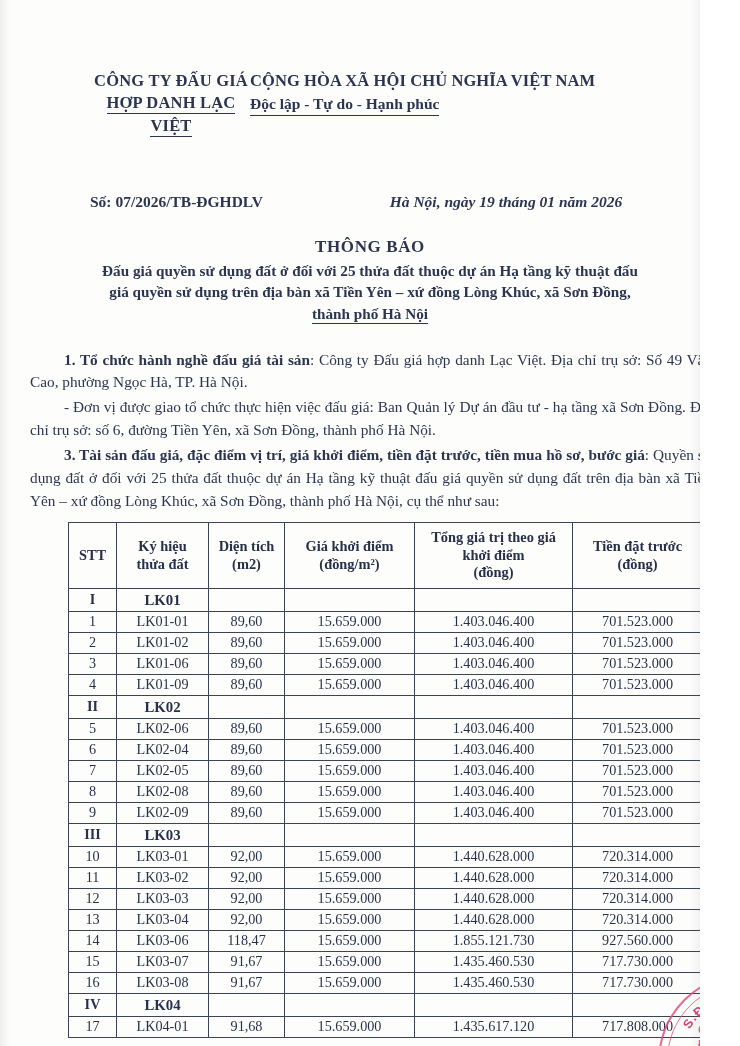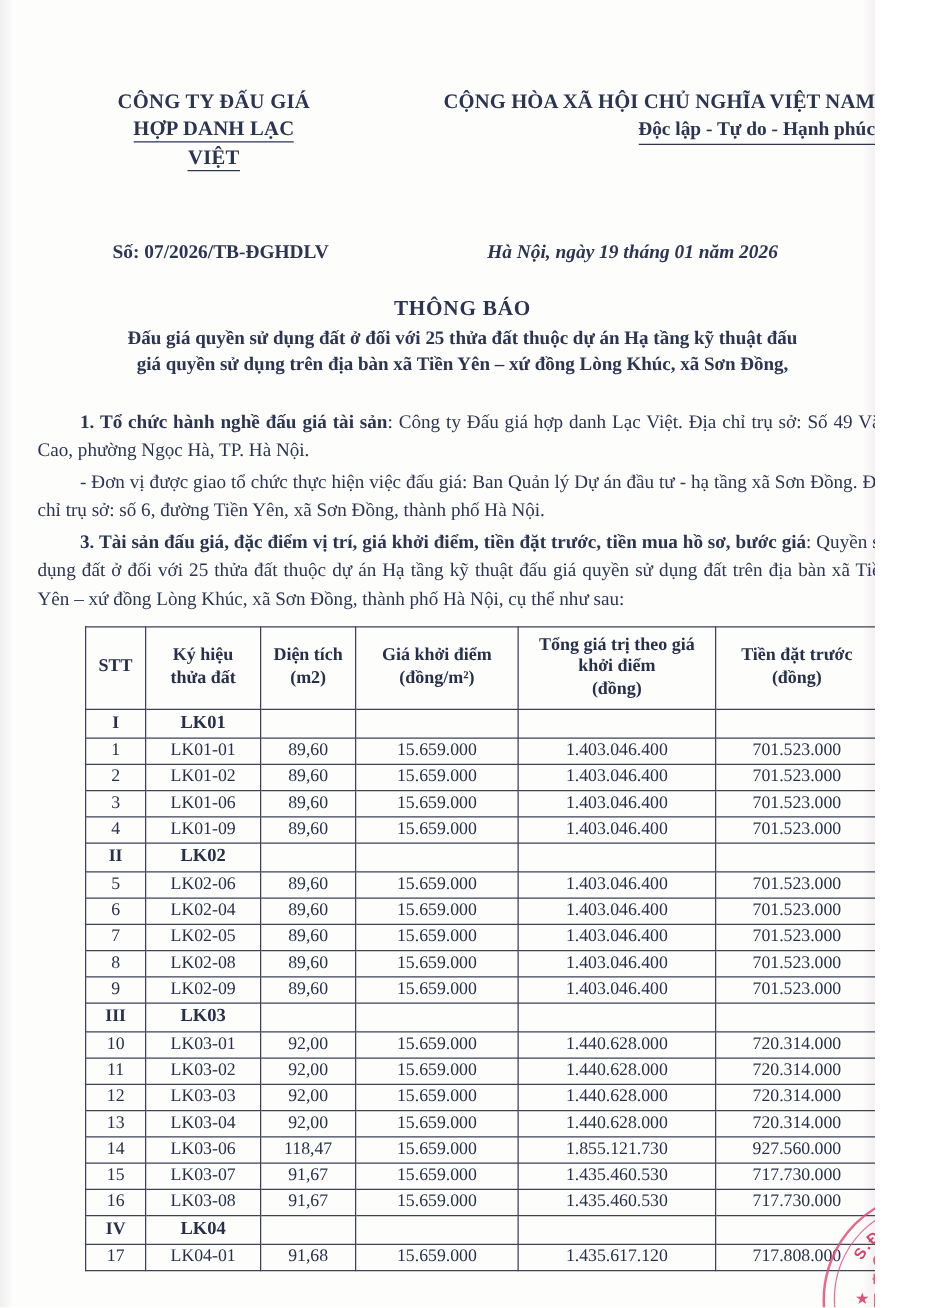--- a/index.html
+++ b/index.html
@@ -47,21 +47,21 @@
     align-items: flex-start;
   }
   .lh-left {
     width: 228px;
     text-align: center;
     padding-left: 70px;
     box-sizing: border-box;
   }
   .lh-right {
     flex: 1;
-    text-align: right;
+    text-align: left;
     padding-right: 18px;
   }
   .org-name {
     font-weight: bold;
     font-size: 16.5px;
     line-height: 1.35;
     letter-spacing: 0.2px;
     white-space: pre-line;
   }
   .org-name .ul {
@@ -274,20 +274,21 @@
     <div class="refline">
       <div class="refno">Số: 07/2026/TB-ĐGHDLV</div>
       <div class="refdate">Hà Nội, ngày 19 tháng 01 năm 2026</div>
     </div>
 
     <div class="titleblock">
       <div class="doctype">THÔNG BÁO</div>
       <div class="subtitle">
         <div>Đấu giá quyền sử dụng đất ở đối với 25 thửa đất thuộc dự án Hạ tầng kỹ thuật đấu</div>
         <div>giá quyền sử dụng trên địa bàn xã Tiền Yên – xứ đồng Lòng Khúc, xã Sơn Đồng,</div>
+        <div><span class="lastline">thành phố Hà Nội</span></div>
       </div>
     </div>
 
     <div class="body">
       <p><b>1. Tổ chức hành nghề đấu giá tài sản</b><span>: Công ty Đấu giá hợp danh Lạc Việt. Địa chỉ trụ sở: Số 49 Văn Cao, phường Ngọc Hà, TP. Hà Nội.</span></p>
       <p>- Đơn vị được giao tổ chức thực hiện việc đấu giá: Ban Quản lý Dự án đầu tư - hạ tầng xã Sơn Đồng. Địa chỉ trụ sở: số 6, đường Tiền Yên, xã Sơn Đồng, thành phố Hà Nội.</p>
       <p><b>3. Tài sản đấu giá, đặc điểm vị trí, giá khởi điểm, tiền đặt trước, tiền mua hồ sơ, bước giá</b><span>: Quyền sử dụng đất ở đối với 25 thửa đất thuộc dự án Hạ tầng kỹ thuật đấu giá quyền sử dụng đất trên địa bàn xã Tiền Yên – xứ đồng Lòng Khúc, xã Sơn Đồng, thành phố Hà Nội, cụ thể như sau:</span></p>
     </div>
 
     <div class="table-wrap">

